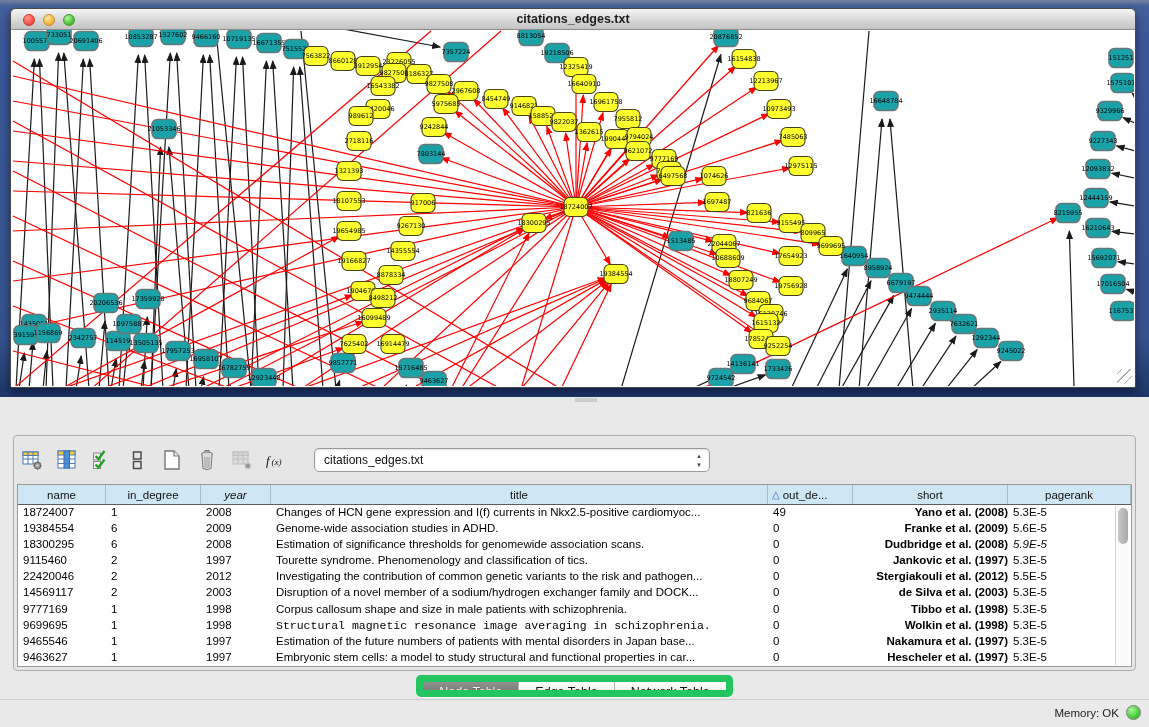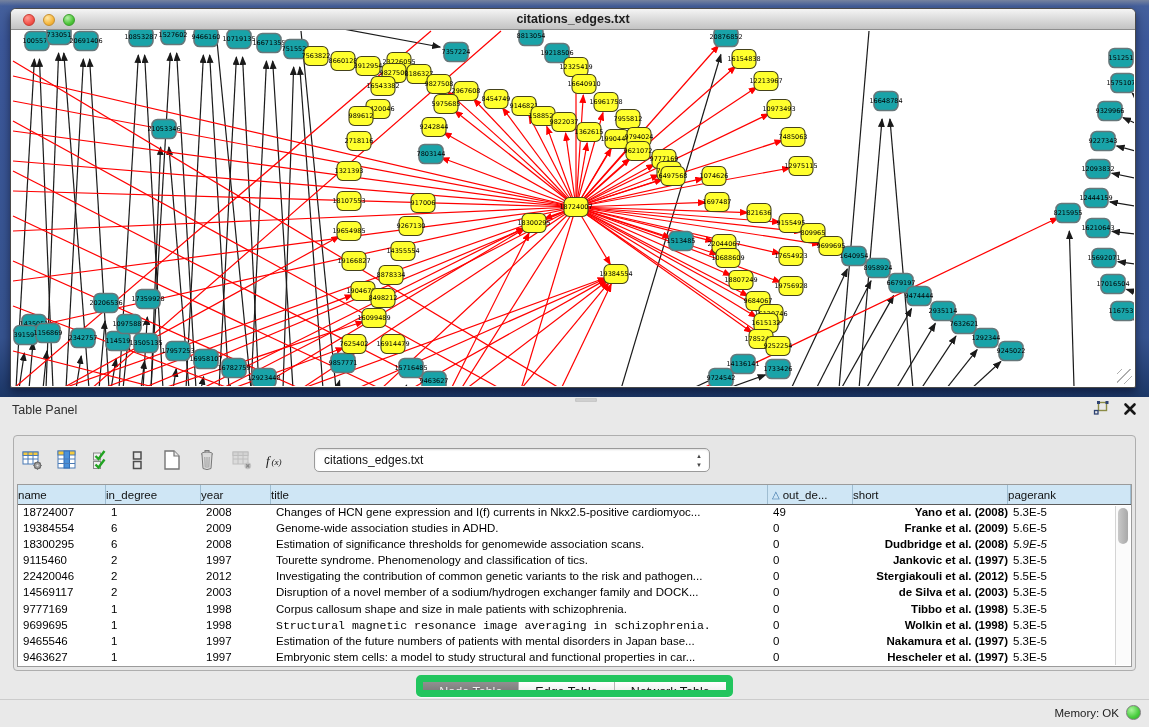--- a/index.html
+++ b/index.html
@@ -63,21 +63,21 @@
   .combo-text { position:absolute; left:9px; top:4px; font-size:12px; color:#111; }
   .combo-stepper { position:absolute; right:7px; top:3px; font-size:6px; color:#444; line-height:8.5px; text-align:center; }
   
   .table-wrap {
     position:absolute; left:3px; right:3px; top:48px; bottom:3px;
     background:#fff; border:1px solid #9b9b9b; overflow:hidden;
   }
   .thead { display:flex; height:20px; border-bottom:1px solid #5c5c5c; background:#cfe6f5; }
   .th {
     font-size:11.5px; color:#111; border-right:1px solid #9fbdd1;
-    display:flex; align-items:center; justify-content:flex-start; gap:3px;
+    display:flex; align-items:center; justify-content:center; gap:3px;
     background:#cfe6f5; overflow:hidden; white-space:nowrap;
   }
   .th.sorted { justify-content:flex-start; padding-left:4px; }
   .sort-tri { color:#3a74a8; font-size:10px; }
   .tbody { position:relative; }
   .tr { display:flex; height:16.1px; background:#fff; }
   .td {
     font-size:11.5px; color:#000; padding:1px 0 0 5px;
     overflow:hidden; white-space:nowrap;
   }
@@ -766,38 +766,20 @@
               </g>
             </g>
           </svg>
         <div class="resize-grip"></div>
       </div>
     </div>
   </div>
 
   <div class="table-panel">
     <div class="splitter-nub"></div>
-    <div class="panel-header">
-      <div class="panel-title">Table Panel</div>
-      <div class="panel-header-icons">
-        <span>
-          <svg width="16" height="15" viewBox="0 0 16 15">
-            <rect x="5.5" y="1.5" width="8" height="8" fill="none" stroke="#8c8c46" stroke-width="1.4"></rect>
-            <rect x="4" y="0" width="3" height="3" fill="#2e4372"></rect>
-            <rect x="12.5" y="0" width="3" height="3" fill="#2e4372"></rect>
-            <rect x="1.5" y="9.5" width="3.5" height="3.5" fill="none" stroke="#2e4372" stroke-width="1.3"></rect>
-          </svg>
-        </span>
-        <span>
-          <svg width="14" height="14" viewBox="0 0 14 14">
-            <path d="M2.5 2.5 L11.5 11.5 M11.5 2.5 L2.5 11.5" stroke="#161616" stroke-width="2.6" stroke-linecap="round"></path>
-          </svg>
-        </span>
-      </div>
-    </div>
 
     <div class="panel-body">
       <div class="toolbar" id="toolbar">
 
         <div class="tool-btn">
             <svg width="22" height="22" viewBox="0 0 22 22">
               <rect x="2" y="3" width="15" height="12" fill="#fff" stroke="#4a7ab5"></rect>
               <rect x="2" y="3" width="15" height="3.5" fill="#f5c93d" stroke="#4a7ab5"></rect>
               <line x1="7" y1="3" x2="7" y2="15" stroke="#4a7ab5"></line>
               <line x1="12" y1="3" x2="12" y2="15" stroke="#4a7ab5"></line>
@@ -871,21 +853,21 @@
         </div>
       </div>
       <div class="table-wrap">
         <div class="thead" id="thead">
             <div class="th" style="width: 88px;">
               <span>name</span>
             </div>
             <div class="th" style="width: 95px;">
               <span>in_degree</span>
             </div>
-            <div class="th" style="width: 70px;">
+            <div class="th" style="width: 70px; font-style: italic;">
               <span>year</span>
             </div>
             <div class="th" style="width: 497px;">
               <span>title</span>
             </div>
             <div class="th sorted" style="width: 85px;">
               <span class="sort-tri">△</span>
               <span>out_de...</span>
             </div>
             <div class="th" style="width: 155px;">

